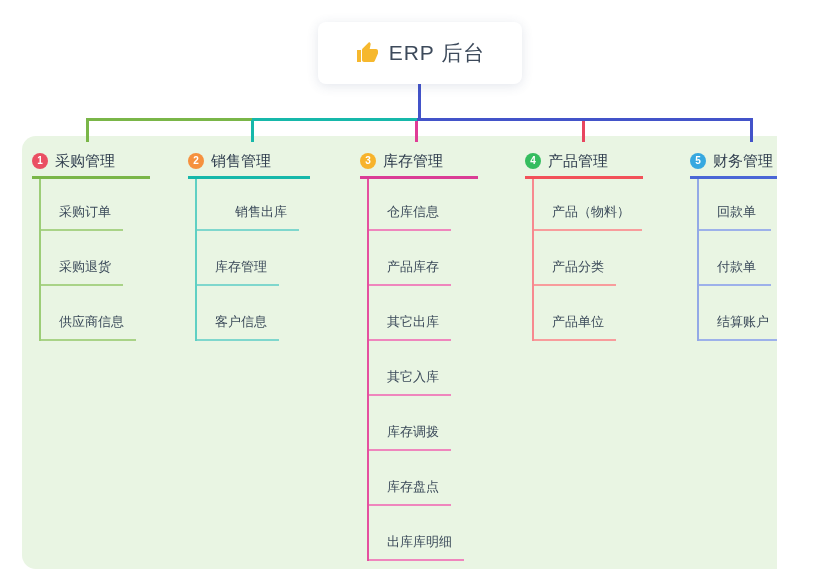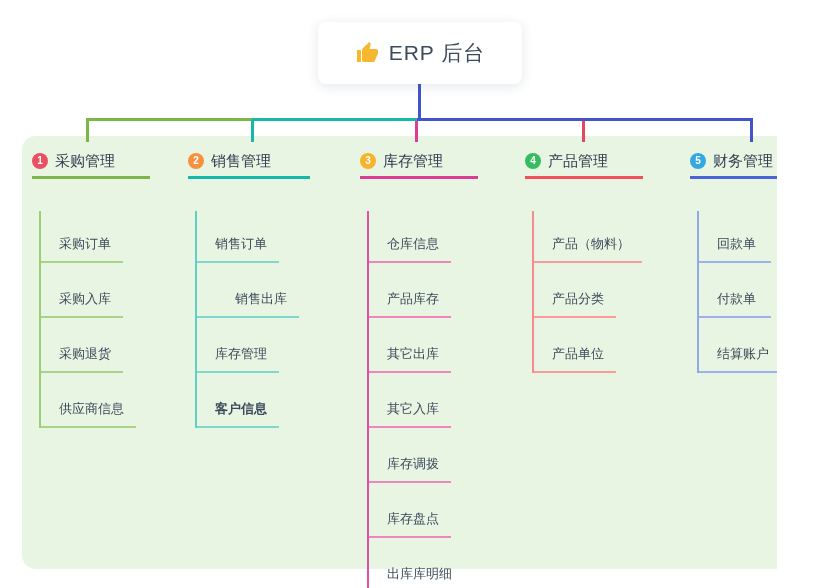--- a/index.html
+++ b/index.html
@@ -22,21 +22,21 @@
   .branch{position:absolute;top:148px;}
   .branch-title{
     display:flex;align-items:center;gap:7px;height:26px;padding-bottom:2px;
     font-size:15px;color:#2f3d4e;white-space:nowrap;cursor:default;
   }
   .badge{
     display:inline-flex;align-items:center;justify-content:center;
     width:16px;height:16px;border-radius:50%;flex:0 0 16px;
     color:#fff;font-size:10px;font-weight:bold;line-height:1;
   }
-  .children{margin-left:7px;margin-top:32px;}
+  .children{margin-left:7px;}
   .child{
     height:55px;display:flex;align-items:flex-end;box-sizing:border-box;
     padding:0 12px 8px 18px;width:fit-content;min-width:72px;
     font-size:13px;color:#3b4a5a;white-space:nowrap;cursor:default;
   }
   .child:first-child{height:52px;}
   .thumb-icon{display:inline-flex;width:24px;height:24px;}
 </style>
 </head>
 <body>
@@ -65,35 +65,33 @@
   </div>
 
   <div id="branches">
       <div class="branch" style="left: 32px;">
         <div class="branch-title" style="width: 118px; border-bottom: 3px solid rgb(122, 182, 72);">
           <span class="badge" style="background: rgb(234, 79, 99);">1</span>
           <span>采购管理</span>
         </div>
         <div class="children" style="border-left: 2px solid rgb(156, 205, 119);">
           <div class="child" style="border-bottom: 2px solid rgb(169, 211, 135);">采购订单</div>
-          <div class="child" style="border-bottom: 2px solid rgb(169, 211, 135);">采购入库</div>
           <div class="child" style="border-bottom: 2px solid rgb(169, 211, 135);">采购退货</div>
           <div class="child" style="border-bottom: 2px solid rgb(169, 211, 135);">供应商信息</div>
         </div>
       </div>
       <div class="branch" style="left: 188px;">
         <div class="branch-title" style="width: 122px; border-bottom: 3px solid rgb(22, 184, 170);">
           <span class="badge" style="background: rgb(246, 145, 62);">2</span>
           <span>销售管理</span>
         </div>
         <div class="children" style="border-left: 2px solid rgb(95, 208, 195);">
-          <div class="child" style="border-bottom: 2px solid rgb(127, 215, 205);">销售订单</div>
           <div class="child" style="border-bottom: 2px solid rgb(127, 215, 205); padding-left: 38px;">销售出库</div>
           <div class="child" style="border-bottom: 2px solid rgb(127, 215, 205);">库存管理</div>
-          <div class="child" style="border-bottom: 2px solid rgb(127, 215, 205); font-weight: bold;">客户信息</div>
+          <div class="child" style="border-bottom: 2px solid rgb(127, 215, 205);">客户信息</div>
         </div>
       </div>
       <div class="branch" style="left: 360px;">
         <div class="branch-title" style="width: 118px; border-bottom: 3px solid rgb(218, 61, 149);">
           <span class="badge" style="background: rgb(247, 179, 43);">3</span>
           <span>库存管理</span>
         </div>
         <div class="children" style="border-left: 2px solid rgb(229, 80, 159);">
           <div class="child" style="border-bottom: 2px solid rgb(239, 134, 189);">仓库信息</div>
           <div class="child" style="border-bottom: 2px solid rgb(239, 134, 189);">产品库存</div>

